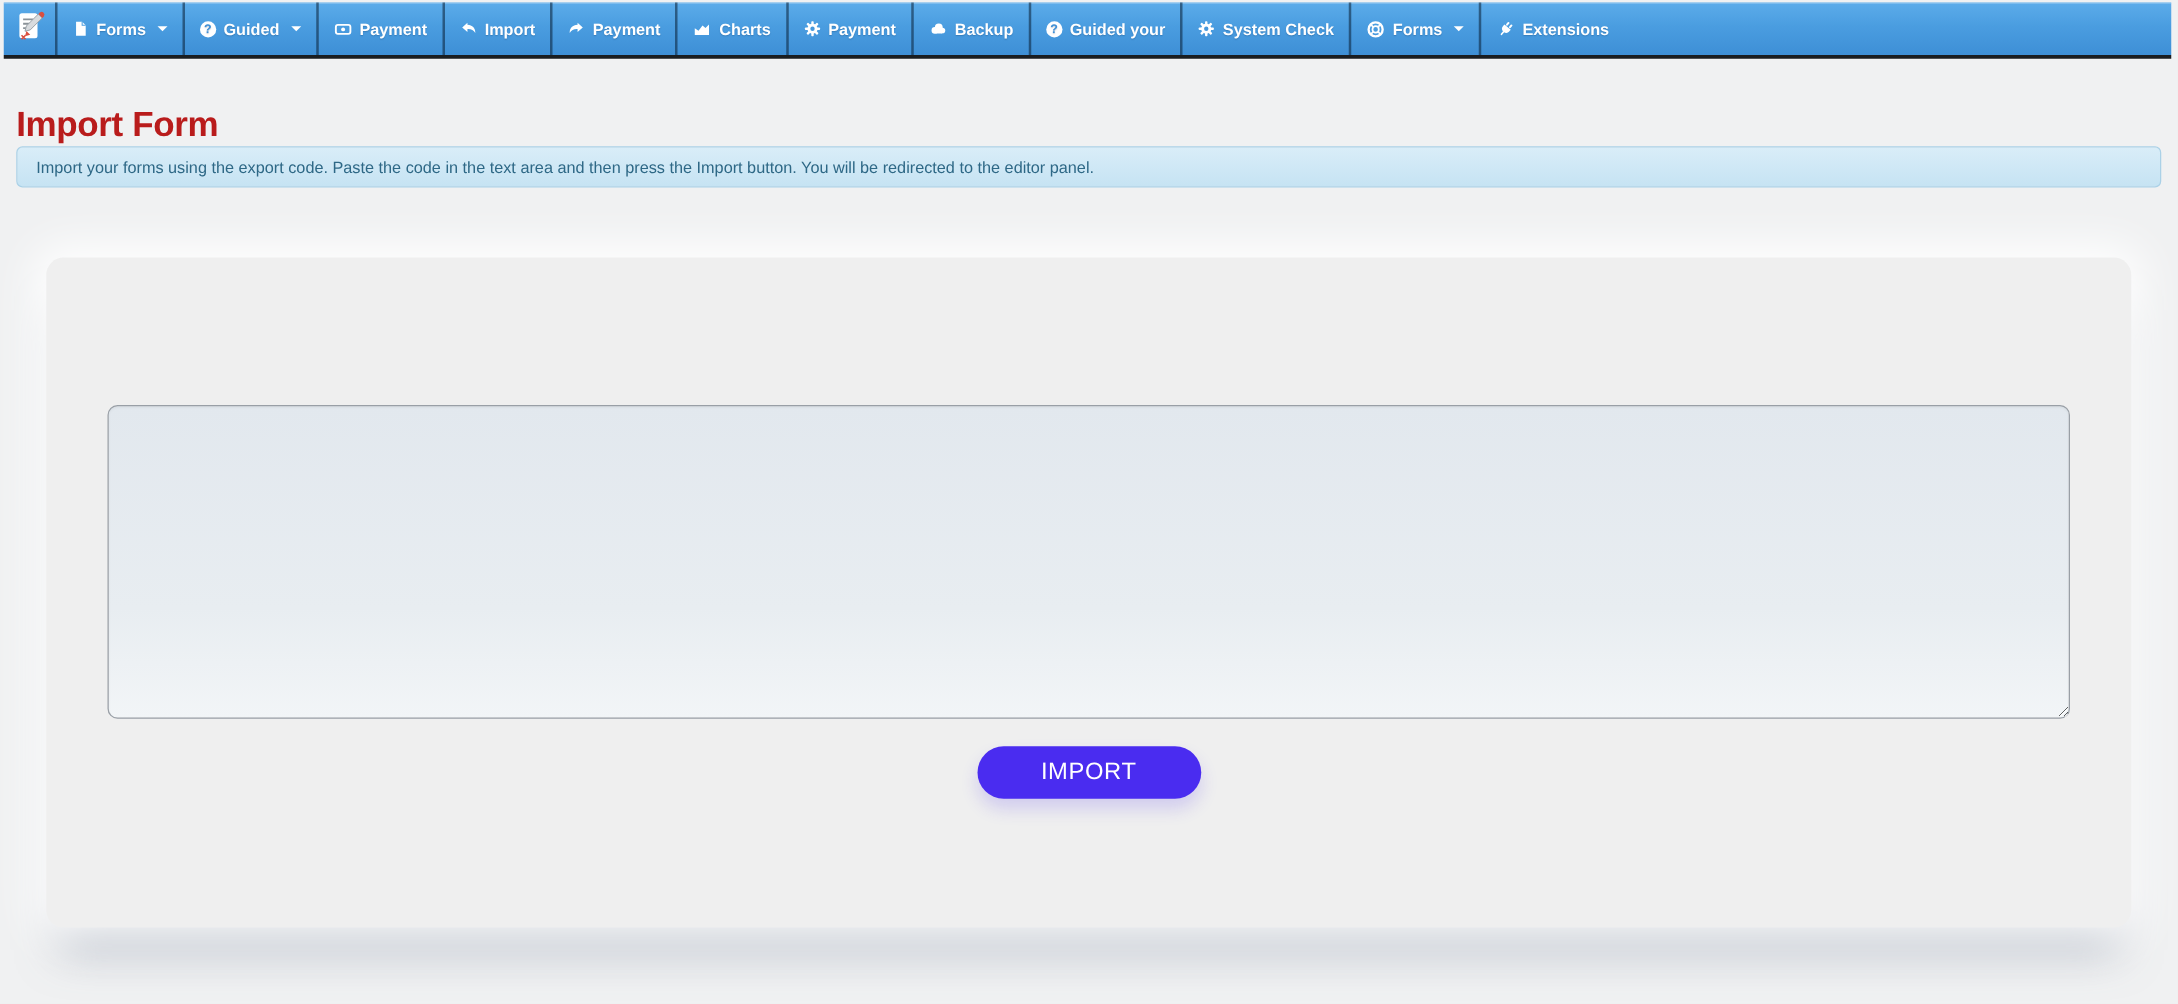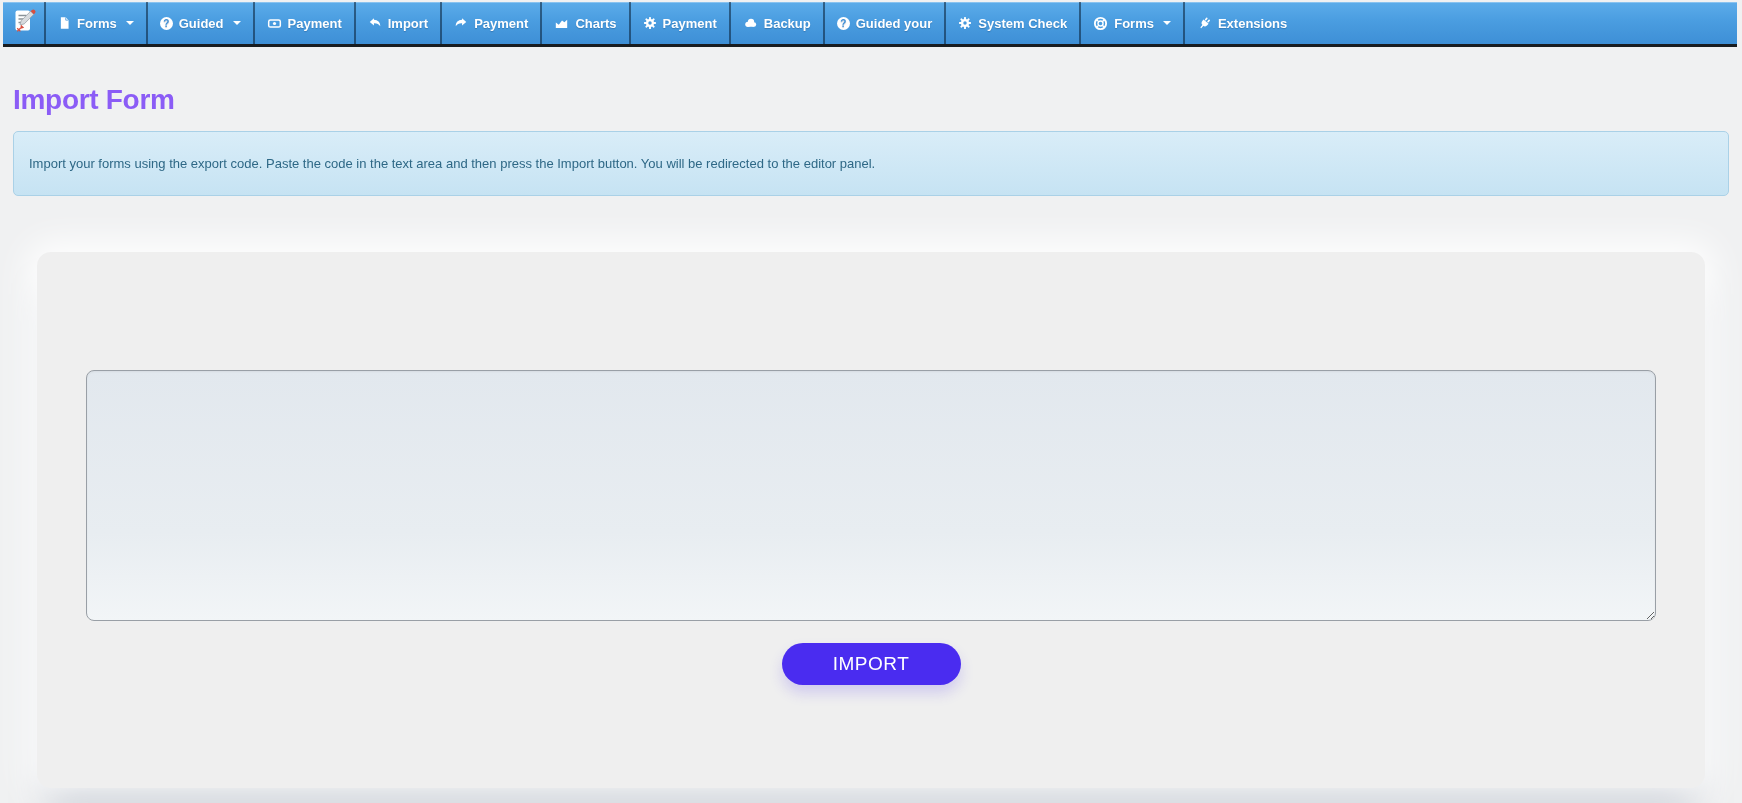--- a/index.html
+++ b/index.html
@@ -68,26 +68,26 @@
     font-weight: bold;
   }
 
   
   .content { padding: 0 13px; }
   .page-title {
     margin: 39px 0 0 0;
     font-size: 28px;
     line-height: 1;
     font-weight: bold;
-    color: #8b5cf6;
+    color: #b91c1c;
     letter-spacing: -0.3px;
   }
   .alert-info {
-    margin-top: 17px;
-    padding: 24px 15px;
+    margin-top: 3px;
+    padding: 8px 15px;
     background: linear-gradient(180deg, #d9edf8 0%, #c6e3f3 100%);
     border: 1px solid #aad1e7;
     border-radius: 5px;
     color: #2e6886;
     font-size: 13px;
     line-height: 15px;
   }
 
   
   .panel {

